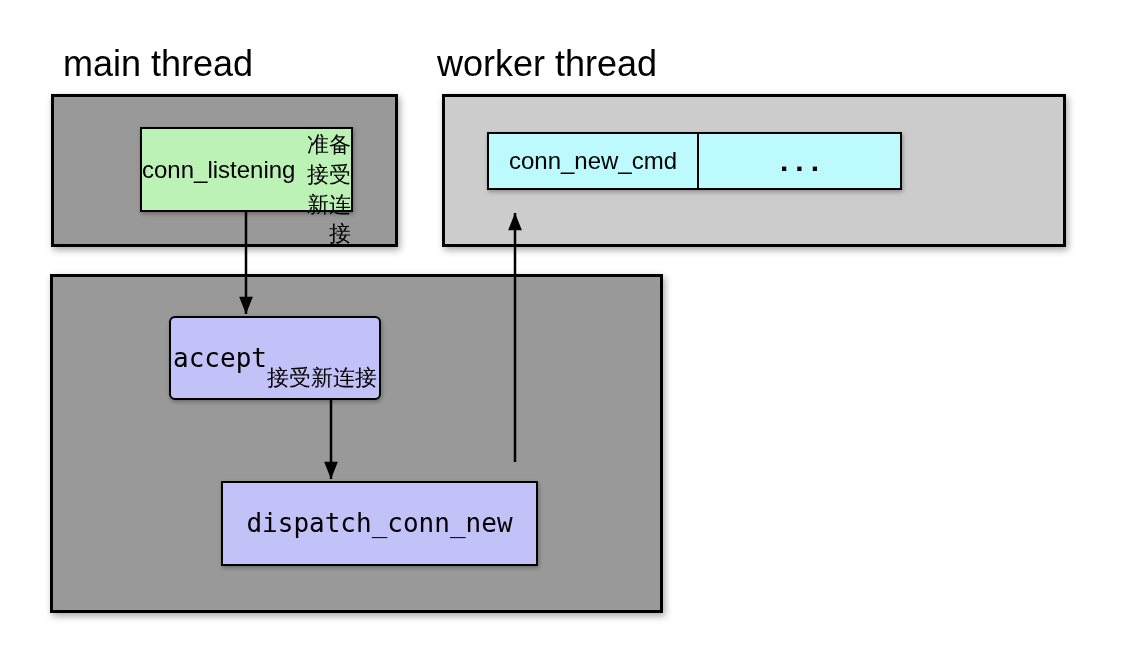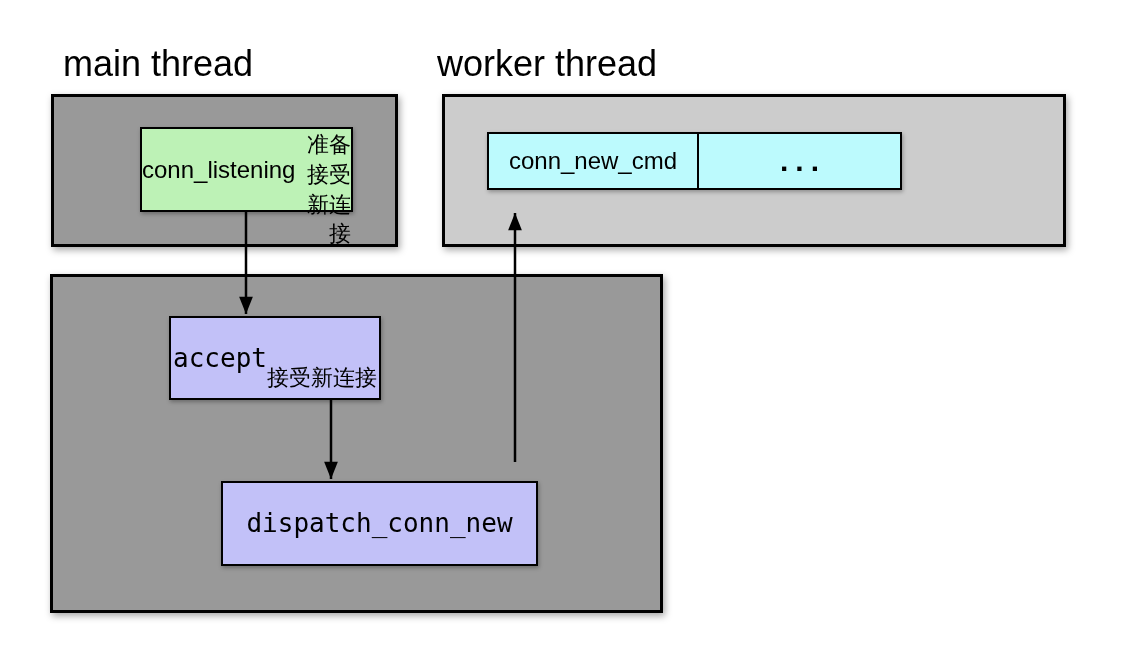--- a/index.html
+++ b/index.html
@@ -28,21 +28,21 @@
     position:absolute; border:2px solid var(--border,#000);
     box-sizing:border-box; display:flex; 
     align-items:center; justify-content:center; text-align:right;
     box-shadow:1px 2px 4px rgba(0,0,0,0.30);
   }
   .node .label-en   { font-size:24px; line-height:1.15; }
   .node .label-mono { font-family:"DejaVu Sans Mono", monospace; font-size:26px; line-height:1.1; }
   .node .label-zh   { font-size:22px; line-height:1.35;margin-top:40px; }
 
   .listening-node { left:86px;  top:30px;  width:213px; height:85px; background:var(--green,#bdf2b6); }
-  .accept-node    { left:116px; top:39px;  width:212px; height:84px; background:var(--lavender,#c2c1f8); }
+  .accept-node    { left:116px; top:39px;  width:212px; height:84px; background:var(--lavender,#c2c1f8);border-radius:6px; }
   .dispatch-node  { left:168px; top:204px; width:317px; height:85px; background:var(--lavender,#c2c1f8); }
 
   .queue {
     position:absolute; left:25px; top:35px; width:415px; height:58px;
     border:2px solid var(--border,#000); box-sizing:border-box;
     display:flex; background:var(--cyan,#bcfafd);
     box-shadow:1px 2px 4px rgba(0,0,0,0.30);
     margin-left:17px;
   }
   .queue-cell {

